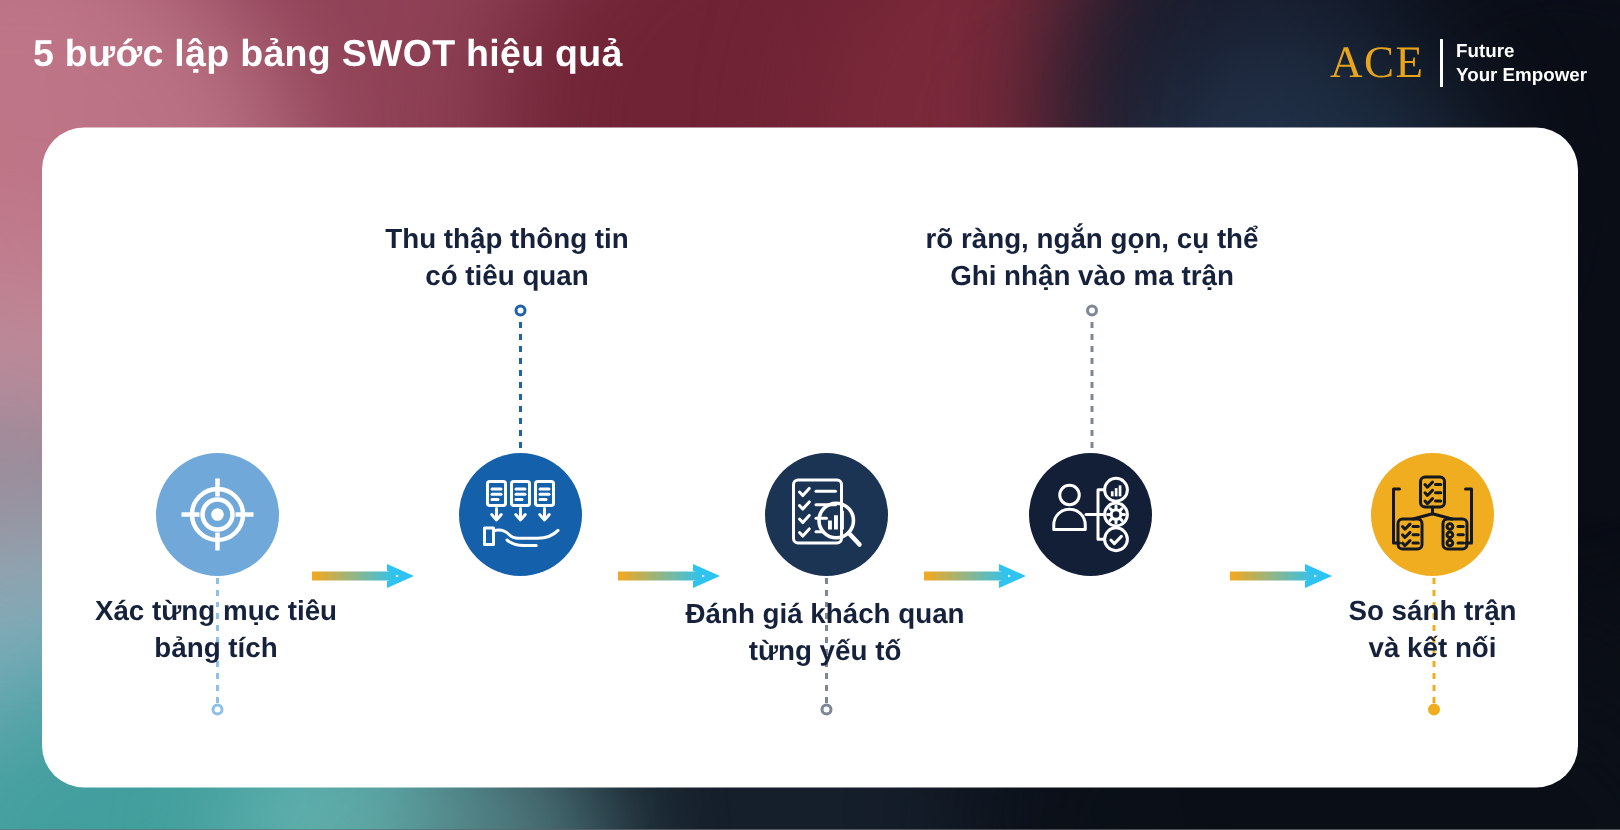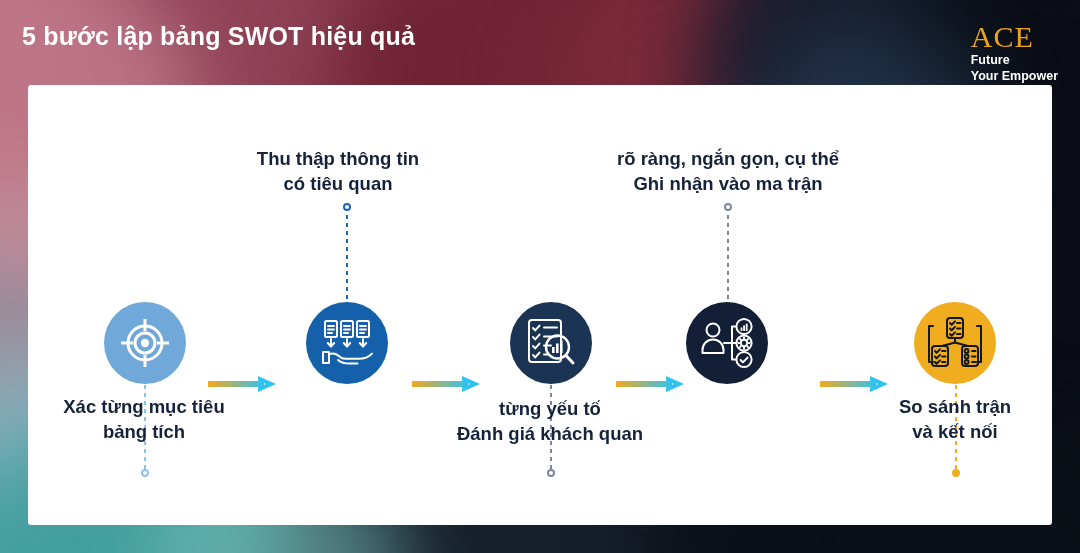--- a/index.html
+++ b/index.html
@@ -29,36 +29,36 @@
   .w14{left:-140px;top:170px;width:260px;height:230px;background:#c59aa6;opacity:.5;}
   .w15{left:150px;top:470px;width:260px;height:180px;background:#7fc3c0;opacity:.55;}
 
   
   #header{position:absolute;left:0;top:0;width:1080px;height:88px;}
   #page-title{
     position:absolute;left:22px;top:22px;
     font-size:25px;font-weight:bold;color:#ffffff;
     letter-spacing:.2px;white-space:nowrap;
   }
-  #logo{position:absolute;right:22px;top:22px;display:flex;align-items:flex-start;height:40px;flex-direction:column;}
+  #logo{position:absolute;right:22px;top:22px;display:flex;align-items:center;height:40px;}
   #logo-mark{
     font-family:"Liberation Serif", serif;
     font-size:30px;color:#e8a51c;letter-spacing:1px;line-height:1;
     padding-right:10px;
   }
   #logo-divider{width:2px;height:32px;background:#ffffff;margin-right:9px;}
   #logo-tagline{
     display:flex;flex-direction:column;justify-content:center;
     color:#ffffff;font-size:12.5px;font-weight:bold;line-height:1.28;
   }
 
   
   #card{
     position:absolute;left:28px;top:85px;width:1024px;height:440px;
-    background:#ffffff;border-radius:3px;
+    background:#ffffff;border-radius:28px;
   }
 
   
   #flow{position:absolute;left:0;top:0;width:1024px;height:440px;}
 
   .node{position:absolute;top:217px;}
   .circle{
     width:82px;height:82px;border-radius:50%;
     display:flex;align-items:center;justify-content:center;
     box-sizing:border-box;
@@ -335,22 +335,22 @@
         <path d="M50 1 L68 9 L50 17 L50 12.5 L58 9 L50 5.5 Z" fill="#2ec3f0"></path>
       </svg>
     </div>
 
     <div class="caption" style="left:-9px;top:310px;width:250px;">
       <div>Xác từng mục tiêu</div>
       <div>bảng tích</div>
     </div>
 
     <div class="caption" style="left:382px;top:312px;width:280px;">
+      <div>Đánh giá khách quan</div>
       <div>từng yếu tố</div>
-      <div>Đánh giá khách quan</div>
     </div>
 
     <div class="caption" style="left:827px;top:310px;width:200px;">
       <div>So sánh trận</div>
       <div>và kết nối</div>
     </div>
 
   </div>
 </div>
 

